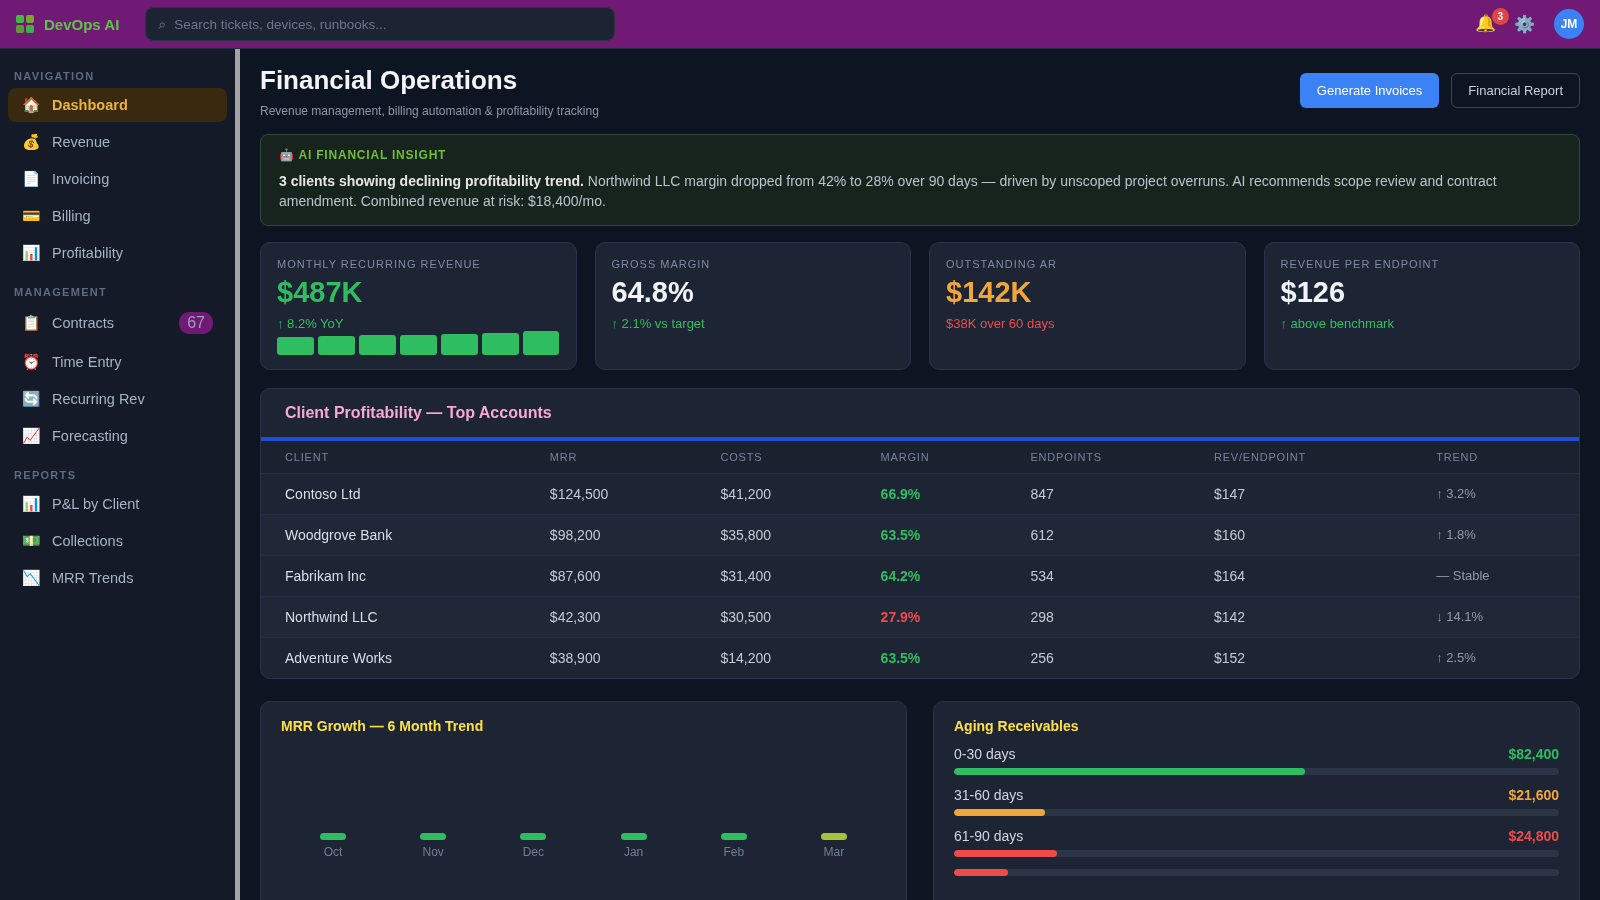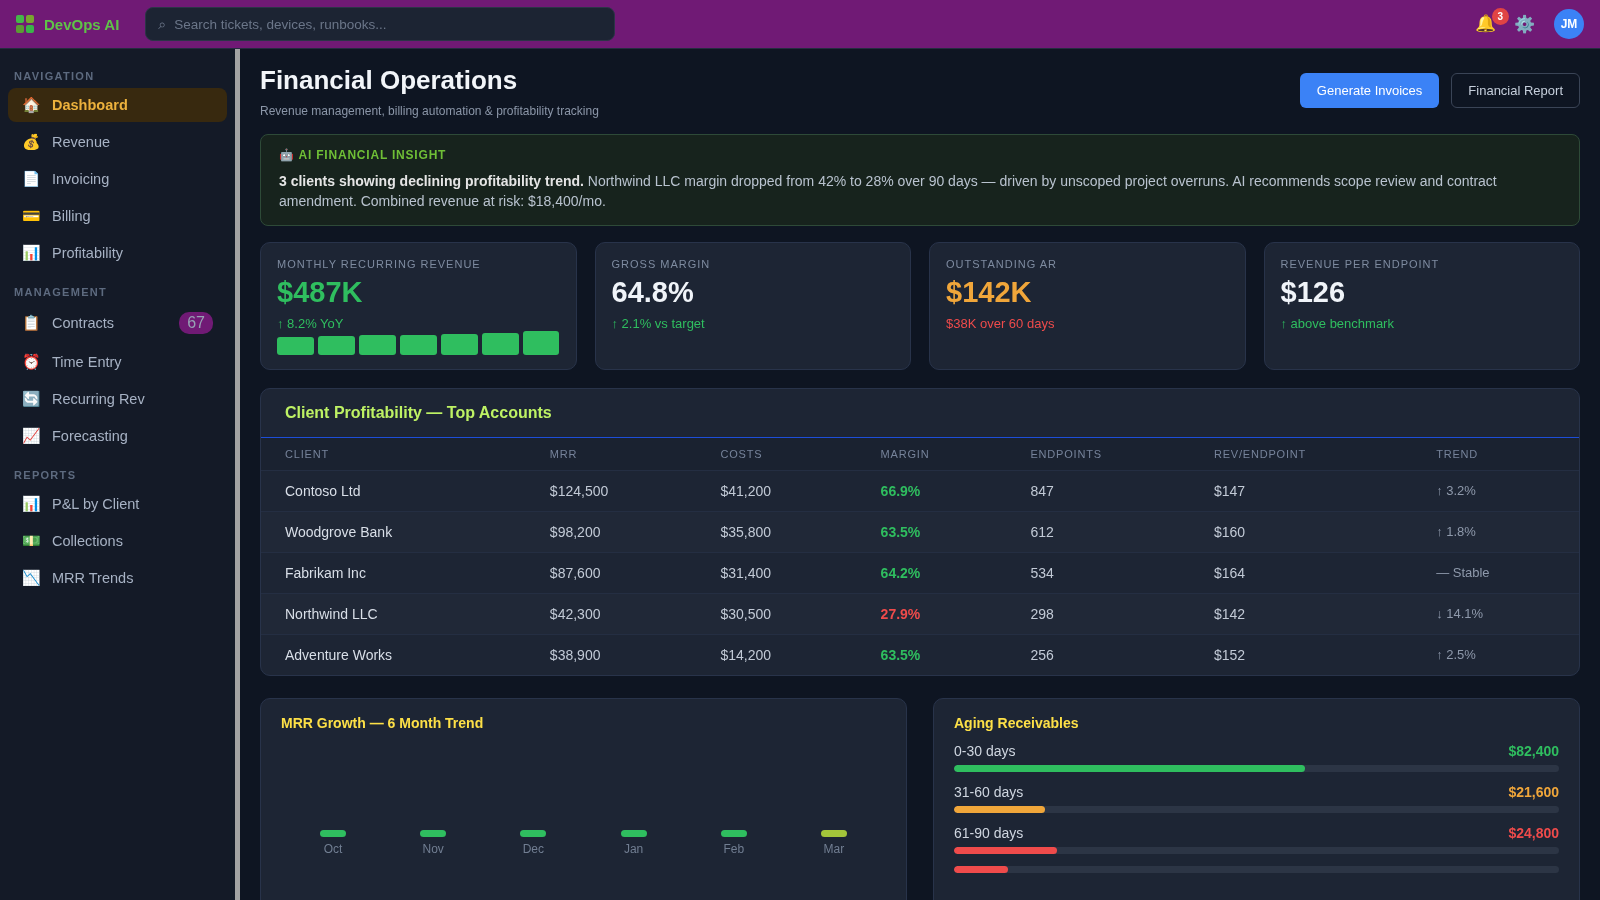--- a/index.html
+++ b/index.html
@@ -68,21 +68,21 @@
   .card{background:var(--card); border:1px solid var(--cardborder); border-radius:10px;}
   .kpi{height:128px; padding:15px 16px; display:flex; flex-direction:column;}
   .kpi-label{font-size:11px; letter-spacing:1px; color:#7e8ba0; text-transform:uppercase;}
   .kpi-value{margin-top:6px; font-size:29px; font-weight:bold;}
   .kpi-delta{margin-top:7px; font-size:13px;}
   .sparkline{margin-top:auto; display:flex; align-items:flex-end; gap:4px; height:26px;}
   .spark-bar{flex:1; background:var(--green); border-radius:3px;}
 
   
   .table-card{margin-top:18px; overflow:hidden;}
-  .table-title{padding:15px 24px; font-size:16px; font-weight:bold; color:#bef264; border-bottom:1px solid #1d4ed8;}
+  .table-title{padding:15px 24px; font-size:16px; font-weight:bold; color:#f9a8d4; border-bottom:4px solid #1d4ed8;}
   .tgrid{display:grid; grid-template-columns:2.05fr 1.32fr 1.24fr 1.16fr 1.42fr 1.72fr 0.92fr; align-items:center;}
   .thead{padding:10px 24px; background:#1a2230;}
   .thead .hcell{font-size:11px; letter-spacing:0.8px; color:#76839a; text-transform:uppercase;}
   .trow{padding:12px 24px; border-top:1px solid #242e42; font-size:14px; color:#c2cad6; cursor:pointer;}
   .trow:nth-child(even){background:rgba(255,255,255,0.015);}
   .trow .cell.client{color:#d9dfe8;}
   .trow .cell.margin{font-weight:bold;}
   .trow .cell.trend{color:#8e99ab; font-size:13px;}
 
   

